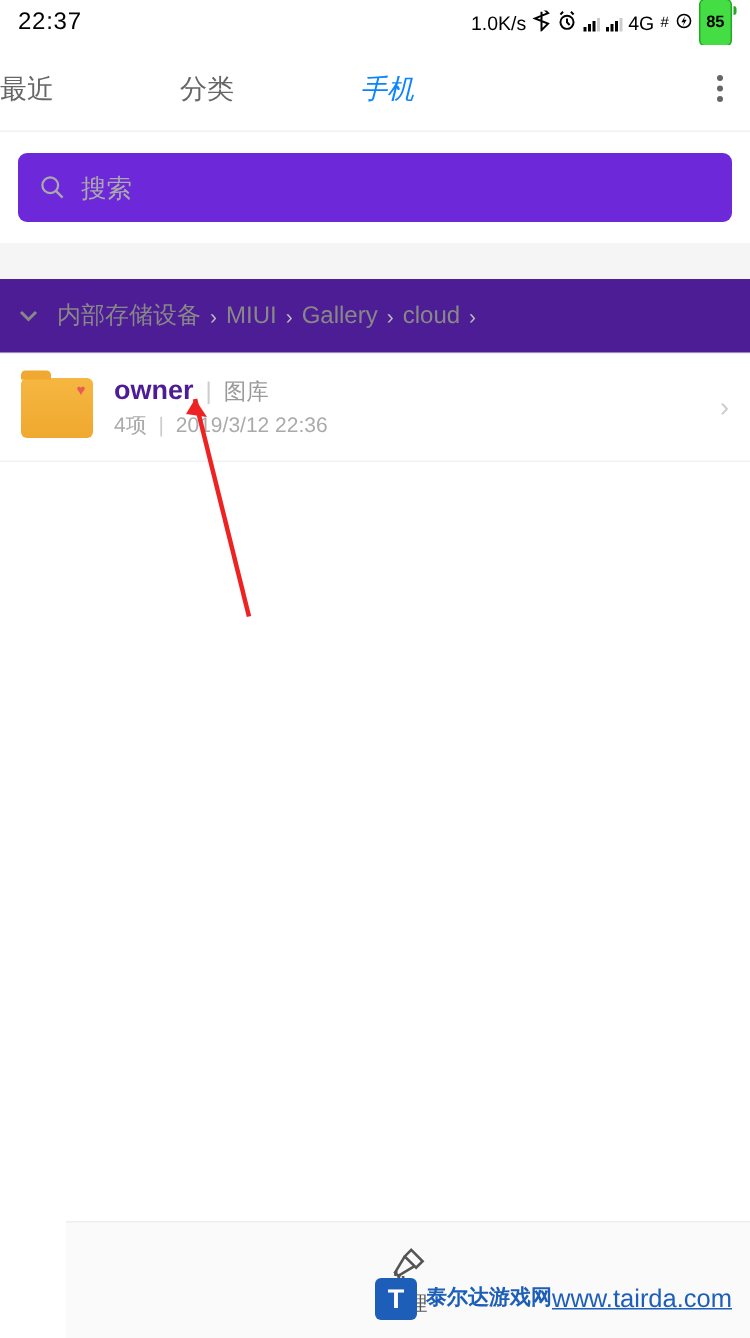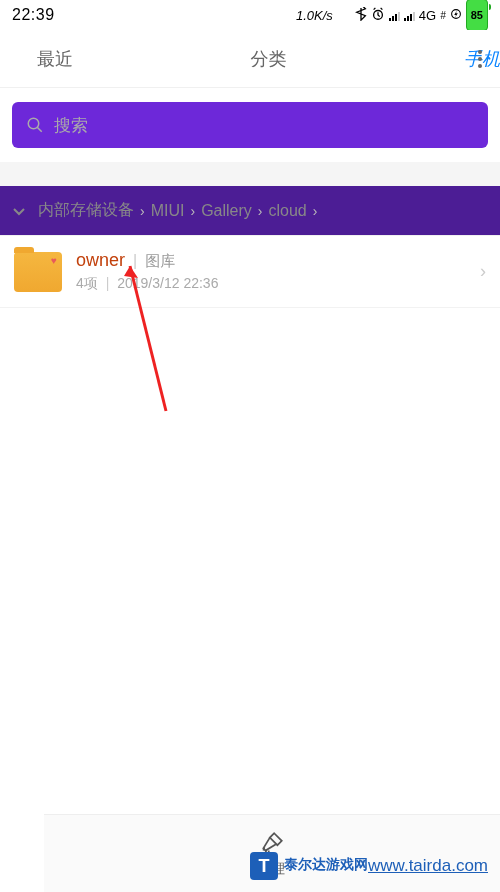--- a/index.html
+++ b/index.html
@@ -30,22 +30,21 @@
       letter-spacing: 0.5px;
     }
     .status-right {
       display: flex;
       align-items: center;
       gap: 4px;
       font-size: 14px;
     }
     .status-speed {
       font-size: 13px;
-      margin-right: 18px;
-      font-style: italic;
+      margin-right: 0;
     }
     .battery {
       display: inline-flex;
       align-items: center;
       border: 1.5px solid #2a2;
       border-radius: 4px;
       padding: 0 4px;
       height: 32px;
       background: #4d4;
       color: #000;
@@ -60,26 +59,25 @@
       top: 4px;
       width: 2px;
       height: 6px;
       background: #2a2;
       border-radius: 0 2px 2px 0;
     }
     .tabs {
       height: 58px;
       display: flex;
       align-items: center;
-      justify-content: space-between;
+      justify-content: flex-start;
       gap: 84px;
       position: relative;
       border-bottom: 1px solid #f0f0f0;
       background: #fff;
-      padding-left: 37px;
     }
     .tab {
       font-size: 18px;
       color: #666;
     }
     .tab.active {
       color: #0a84ff;
       font-style: italic;
     }
     .more-btn {
@@ -181,22 +179,22 @@
     .file-info {
       flex: 1;
     }
     .file-title-row {
       display: flex;
       align-items: baseline;
       gap: 8px;
     }
     .file-name {
       font-size: 18px;
-      color: #c2410c;
-      font-weight: 400;
+      color: #4c1d95;
+      font-weight: 700;
     }
     .file-tag-sep {
       color: #ccc;
       font-size: 16px;
     }
     .file-tag {
       font-size: 15px;
       color: #999;
     }
     .file-meta {
@@ -295,21 +293,21 @@
     }
     .signal i:nth-child(1){height:3px}
     .signal i:nth-child(2){height:5px}
     .signal i:nth-child(3){height:7px}
     .signal i:nth-child(4){height:9px;background:#ccc}
   </style>
 </head>
 <body>
 
 <div class="status-bar">
-  <div class="status-left">22:39</div>
+  <div class="status-left">22:37</div>
   <div class="status-right">
     <span class="status-speed">1.0K/s</span>
     <span>
       <svg width="12" height="14" viewBox="0 0 12 16" fill="none" stroke="#000" stroke-width="1.5">
           <path d="M6 1v14l5-5-10-4 10-4-5-5"></path>
         </svg>
     </span>
     <span>
       <svg width="14" height="14" viewBox="0 0 16 16" fill="none" stroke="#000" stroke-width="1.5">
           <circle cx="8" cy="9" r="5"></circle>

